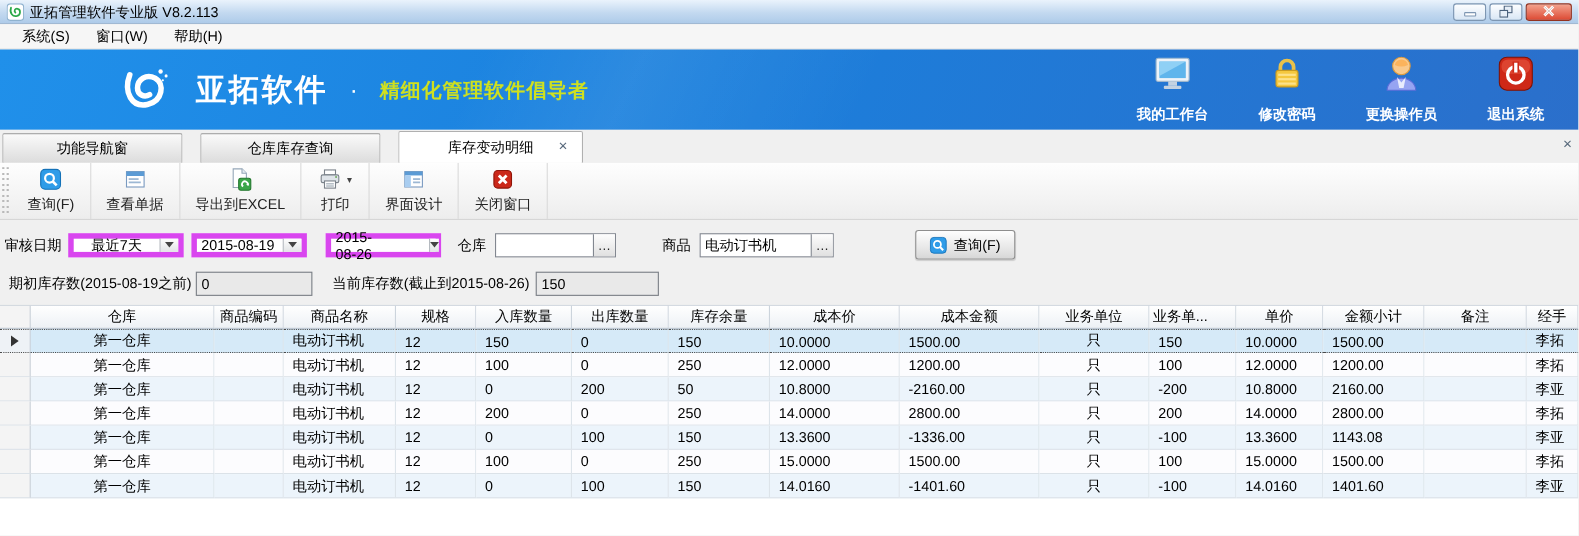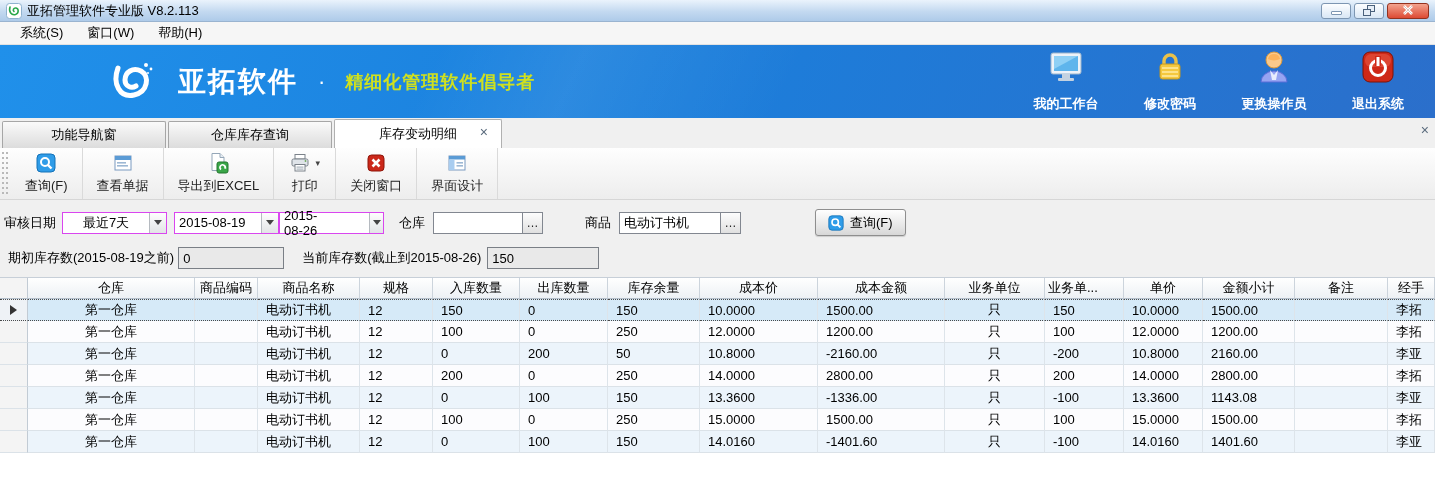--- a/index.html
+++ b/index.html
@@ -33,21 +33,21 @@
   .brand-logo { margin-right:10px; }
   .brand { color:#fff; font-size:28px; font-weight:bold; letter-spacing:2px; }
   .brand-sep { color:#fff; font-size:22px; margin:0 8px; }
   .slogan { color:#cfe01f; font-size:18px; font-weight:bold; letter-spacing:1px; }
   .banner-actions { margin-left:auto; margin-right:18px; display:flex; gap:26px; position:relative; }
   .baction { width:78px; display:flex; flex-direction:column; align-items:center; gap:12px; cursor:pointer; }
   .baction .blabel { color:#fff; font-size:13px; font-weight:bold; white-space:nowrap; }
 
   
   .tabstrip { height:30px; background:#f0f0f0; position:relative; display:flex; align-items:flex-end; padding-left:2px; }
-  .tab { width:164px; height:27px; margin-right:2px; border:1px solid #a6a6a6; border-bottom:none;
+  .tab { width:164px; height:27px; margin-right:16px; border:1px solid #a6a6a6; border-bottom:none;
     border-radius:2px 2px 0 0; background:linear-gradient(#fafafa,#dcdcdc);
     display:flex; align-items:center; justify-content:center; font-size:13px; color:#000; cursor:pointer; position:relative; }
   .tab.active { background:#fff; height:29px; border-color:#b0b0b0; width:168px; }
   .tab-close { position:absolute; right:13px; top:5px; font-size:14px; color:#5a6b7d; line-height:14px; }
   .strip-close { position:absolute; right:6px; top:4px; font-size:14px; color:#5a6b7d; cursor:pointer; }
 
   
   .toolbar { height:52px; background:linear-gradient(#fefefe,#ededed);
     border-bottom:1px solid #d6d6d6; display:flex; align-items:stretch; }
   .grip { width:7px; margin:4px 2px;
@@ -58,21 +58,21 @@
     padding:4px 14px; border-right:1px solid #dadada; cursor:pointer; min-width:62px; }
   .tlabel { font-size:13px; color:#222; white-space:nowrap; }
   .ticon-row { display:flex; align-items:center; gap:4px; height:22px; }
   .caret { font-size:9px; color:#444; }
 
   
   .filterarea { height:77px; background:#f0f0f0; position:relative; font-size:13px; color:#000; }
   .frow1 { position:absolute; top:9px; left:4px; display:flex; align-items:center; }
   .frow2 { position:absolute; top:47px; left:8px; display:flex; align-items:center; }
   .flabel { white-space:nowrap; }
-  .selectbox { height:22px; background:#fff; border:1px solid #d946ef; display:flex; align-items:center; position:relative; cursor:pointer; }
+  .selectbox { height:22px; background:#fff; border:5px solid #d946ef; display:flex; align-items:center; position:relative; cursor:pointer; }
   .sel-text { flex:1; padding:0 4px; font-size:13px; }
   .sel-text.centered { text-align:center; }
   .sel-btn { width:17px; height:100%; border-left:1px solid #b5bac0; background:linear-gradient(#fefefe,#e2e4e6);
     display:flex; align-items:center; justify-content:center; }
   .arrow-down { width:0; height:0; border-left:4px solid transparent; border-right:4px solid transparent; border-top:5px solid #444; }
   .inputbox { height:22px; background:#fff; border:1px solid #828790; display:flex; align-items:center; }
   .inputbox input { border:none; outline:none; flex:1; height:100%; padding:0 4px; font-size:13px; background:transparent;
     font-family:"Liberation Sans","DejaVu Sans",sans-serif; min-width:0; }
   .dots-btn { width:20px; height:100%; border-left:1px solid #828790; background:linear-gradient(#fdfdfd,#e0e0e0);
     display:flex; align-items:center; justify-content:center; font-size:12px; color:#222; cursor:pointer; }
@@ -248,56 +248,56 @@
           <rect x="7.5" y="13.5" width="7" height="1.2" fill="#aab4bd"></rect>
           <rect x="7.5" y="15.5" width="7" height="1.2" fill="#aab4bd"></rect>
         </svg>
         <span class="caret">▾</span>
       </div>
       <div class="tlabel">打印</div>
     </div>
     <div class="tbtn">
       <div class="ticon-row">
           <svg width="20" height="20" viewBox="0 0 20 20">
-        <rect x="2" y="2" width="16" height="16" rx="3.5" fill="#cb281a" stroke="#8e1408"></rect>
-        <path d="M6.5 6.5 L13.5 13.5 M13.5 6.5 L6.5 13.5" stroke="#fff" stroke-width="2.6"></path>
-      </svg>
-        </div>
-      <div class="tlabel">关闭窗口</div>
-    </div>
-    <div class="tbtn">
-      <div class="ticon-row">
-          <svg width="20" height="20" viewBox="0 0 20 20">
         <rect x="2" y="3" width="16" height="14" fill="#fff" stroke="#7a9ac0"></rect>
         <rect x="2" y="3" width="16" height="3.5" fill="#5b9bd5"></rect>
         <rect x="2" y="6.5" width="5.5" height="10.5" fill="#a9cdf0"></rect>
         <rect x="9.5" y="9" width="6.5" height="1.6" fill="#9db8d4"></rect>
         <rect x="9.5" y="12" width="6.5" height="1.6" fill="#9db8d4"></rect>
       </svg>
         </div>
       <div class="tlabel">界面设计</div>
+    </div>
+    <div class="tbtn">
+      <div class="ticon-row">
+          <svg width="20" height="20" viewBox="0 0 20 20">
+        <rect x="2" y="2" width="16" height="16" rx="3.5" fill="#cb281a" stroke="#8e1408"></rect>
+        <path d="M6.5 6.5 L13.5 13.5 M13.5 6.5 L6.5 13.5" stroke="#fff" stroke-width="2.6"></path>
+      </svg>
+        </div>
+      <div class="tlabel">关闭窗口</div>
     </div>
   </div>
 
   <div class="filterarea">
     <div class="frow1">
       <span class="flabel">审核日期</span>
       <div class="selectbox" style="width:105px; margin-left:6px;">
         <span class="sel-text centered">最近7天</span>
         <span class="sel-btn">
             <span class="arrow-down"></span>
           </span>
       </div>
       <div class="selectbox" style="width:105px; margin-left:7px;">
         <span class="sel-text">2015-08-19</span>
         <span class="sel-btn">
             <span class="arrow-down"></span>
           </span>
       </div>
-      <div class="selectbox" style="width:105px; margin-left:0;gap:48px;">
+      <div class="selectbox" style="width:105px; margin-left:17px;gap:48px;">
         <span class="sel-text">2015-08-26</span>
         <span class="sel-btn">
             <span class="arrow-down"></span>
           </span>
       </div>
       <span class="flabel" style="margin-left:15px;">仓库</span>
       <div class="inputbox" style="width:110px; margin-left:8px;">
         <input value="" style="">
         <span class="dots-btn">…</span>
       </div>

